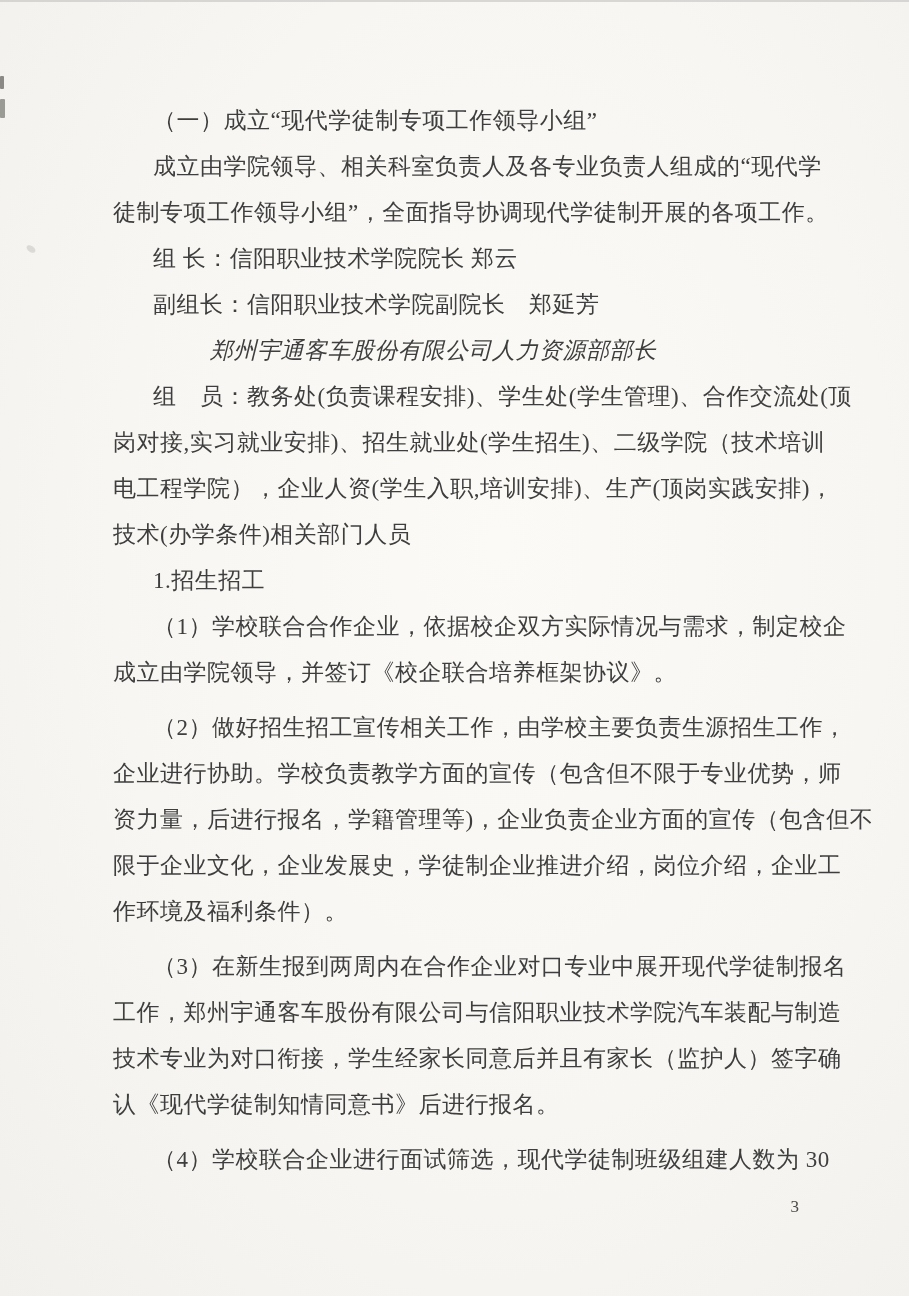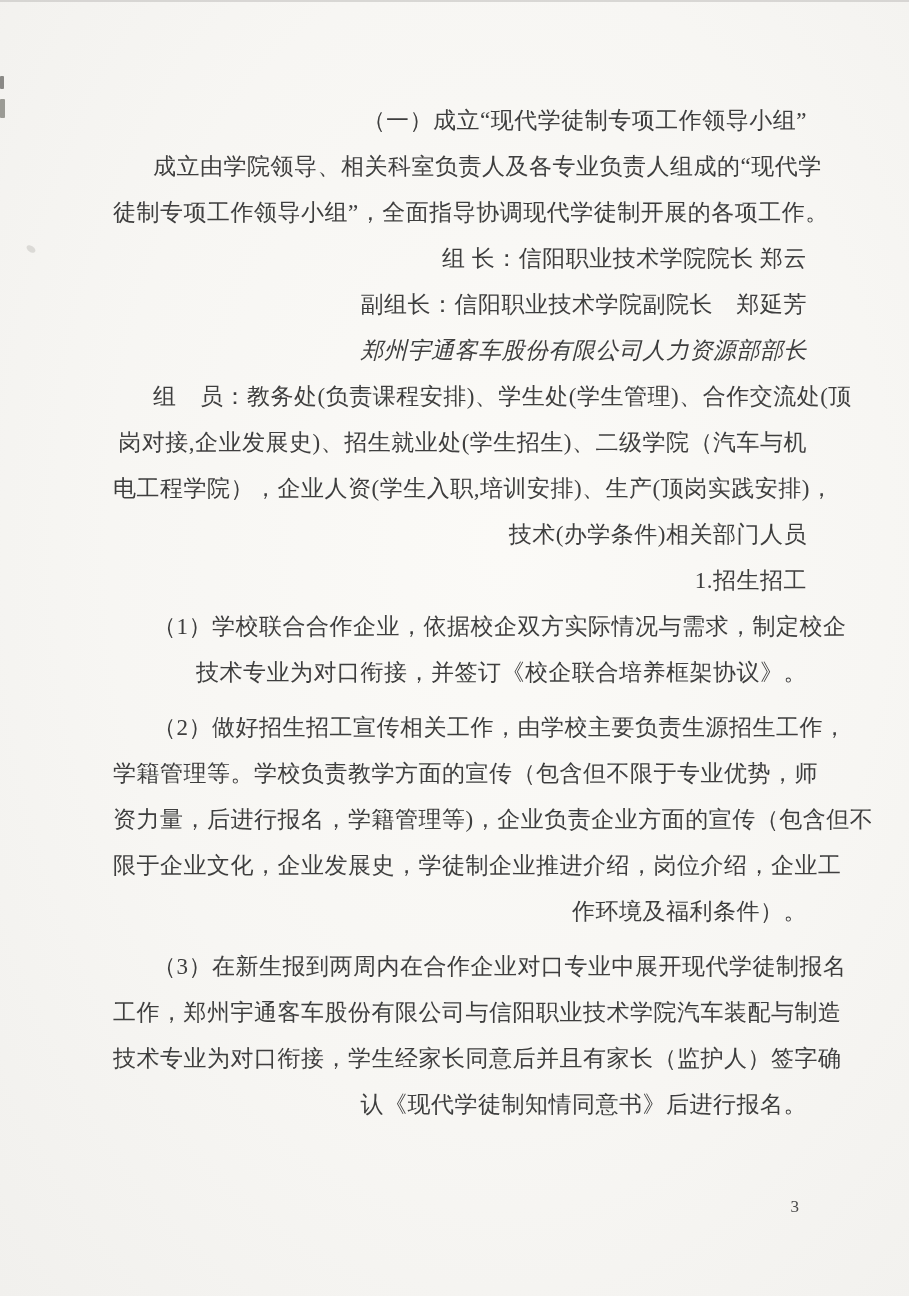--- a/index.html
+++ b/index.html
@@ -12,21 +12,21 @@
     overflow:hidden;
     font-family:"Liberation Serif","DejaVu Serif",serif;
     color:#3e3e3e;
   }
   .text-block{
     position:absolute;
     left:113px;top:98px;width:694px;
     font-size:23px;
     line-height:46px;
   }
-  .line{white-space:nowrap;letter-spacing:0.5px;text-align:right;}
+  .line{white-space:nowrap;letter-spacing:0.5px;}
   .line.indent{padding-left:40px;}
   .line.deep{padding-left:97px;font-style:italic;}
   .line.gap{margin-top:9px;}
   .pagenum{
     position:absolute;
     right:110px;top:1197px;
     font-size:17px;
     color:#4a4a4a;
     font-family:"Liberation Serif","DejaVu Serif",serif;
   }
@@ -47,32 +47,33 @@
   <div class="smudge"></div>
 
   <div class="text-block">
     <div class="line indent">（一）成立“现代学徒制专项工作领导小组”</div>
     <div class="line indent">成立由学院领导、相关科室负责人及各专业负责人组成的“现代学</div>
     <div class="line">徒制专项工作领导小组”，全面指导协调现代学徒制开展的各项工作。</div>
     <div class="line indent">组 长：信阳职业技术学院院长 郑云</div>
     <div class="line indent">副组长：信阳职业技术学院副院长　郑延芳</div>
     <div class="line deep">郑州宇通客车股份有限公司人力资源部部长</div>
     <div class="line indent">组　员：教务处(负责课程安排)、学生处(学生管理)、合作交流处(顶</div>
-    <div class="line">岗对接,企业发展史)、招生就业处(学生招生)、二级学院（汽车与机</div>
+    <div class="line">岗对接,实习就业安排)、招生就业处(学生招生)、二级学院（技术培训</div>
     <div class="line">电工程学院），企业人资(学生入职,培训安排)、生产(顶岗实践安排)，</div>
     <div class="line">技术(办学条件)相关部门人员</div>
     <div class="line indent">1.招生招工</div>
     <div class="line indent">（1）学校联合合作企业，依据校企双方实际情况与需求，制定校企</div>
-    <div class="line">技术专业为对口衔接，并签订《校企联合培养框架协议》。</div>
+    <div class="line">成立由学院领导，并签订《校企联合培养框架协议》。</div>
     <div class="line indent gap">（2）做好招生招工宣传相关工作，由学校主要负责生源招生工作，</div>
-    <div class="line">学籍管理等。学校负责教学方面的宣传（包含但不限于专业优势，师</div>
+    <div class="line">企业进行协助。学校负责教学方面的宣传（包含但不限于专业优势，师</div>
     <div class="line">资力量，后进行报名，学籍管理等)，企业负责企业方面的宣传（包含但不</div>
     <div class="line">限于企业文化，企业发展史，学徒制企业推进介绍，岗位介绍，企业工</div>
     <div class="line">作环境及福利条件）。</div>
     <div class="line indent gap">（3）在新生报到两周内在合作企业对口专业中展开现代学徒制报名</div>
     <div class="line">工作，郑州宇通客车股份有限公司与信阳职业技术学院汽车装配与制造</div>
     <div class="line">技术专业为对口衔接，学生经家长同意后并且有家长（监护人）签字确</div>
     <div class="line">认《现代学徒制知情同意书》后进行报名。</div>
+    <div class="line indent gap">（4）学校联合企业进行面试筛选，现代学徒制班级组建人数为 30</div>
   </div>
 
   <div class="pagenum">3</div>
 
 </div>
 
 </body></html>

